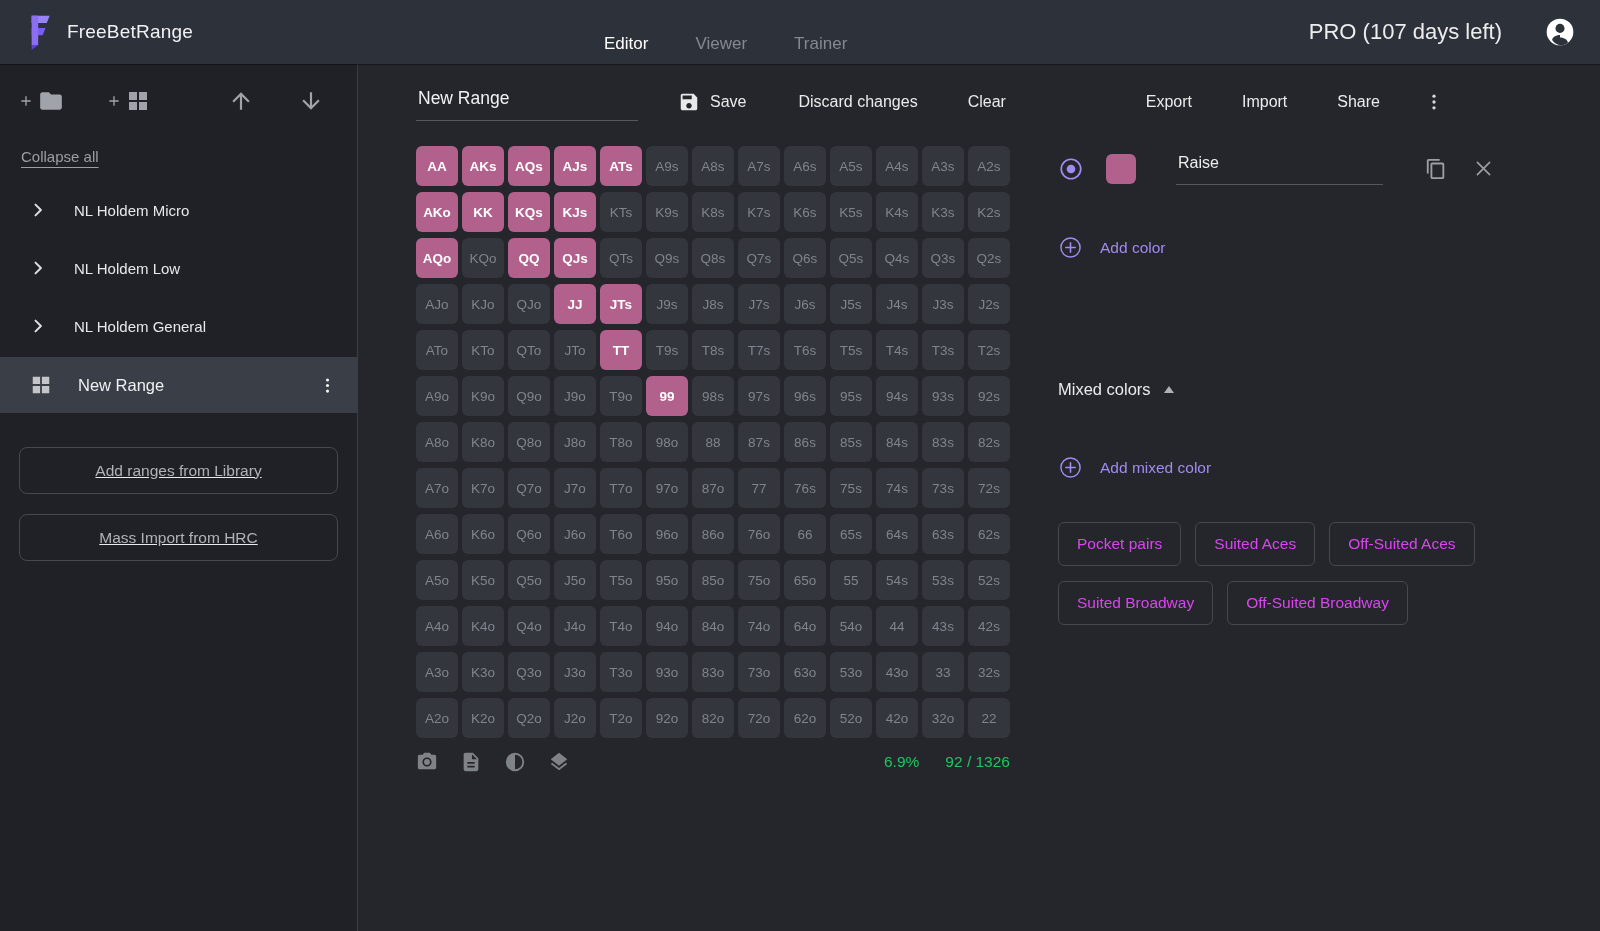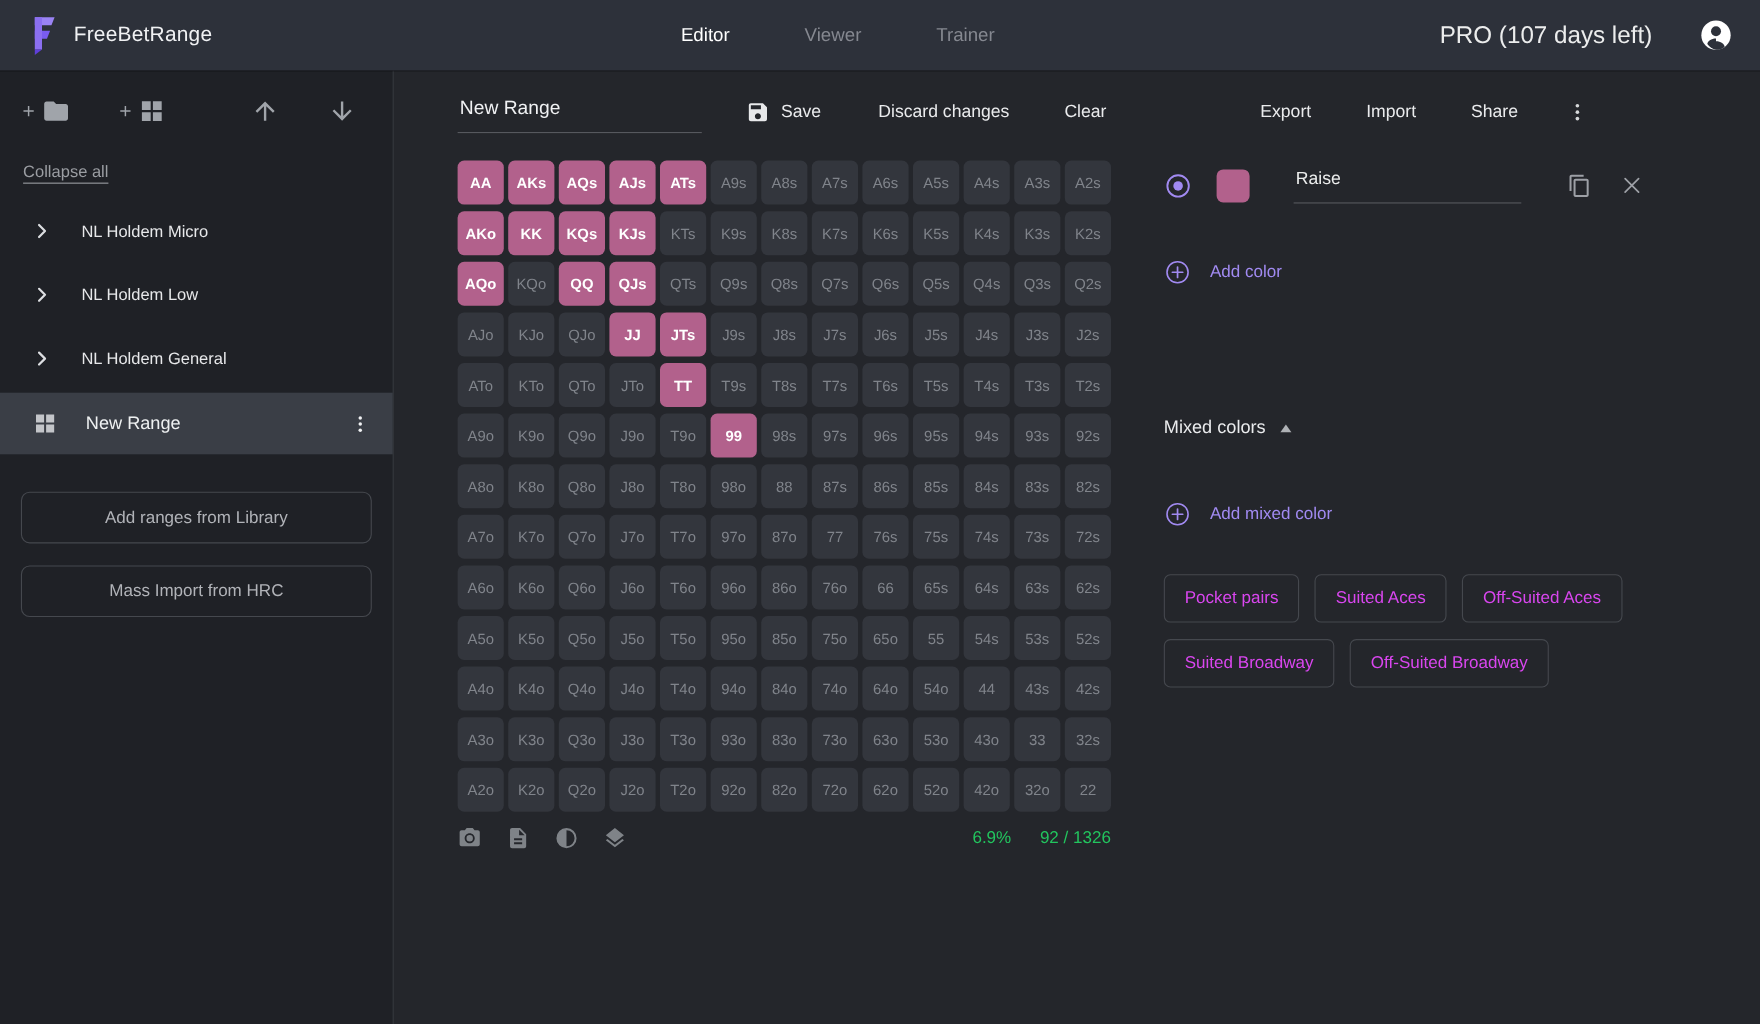--- a/index.html
+++ b/index.html
@@ -15,21 +15,21 @@
     --border-dim:#45484e;
   }
   *{box-sizing:border-box;margin:0;padding:0;}
   html,body{width:1600px;height:931px;overflow:hidden;}
   body{font-family:"Liberation Sans","DejaVu Sans",sans-serif;background:var(--main-bg);color:var(--text-bright);}
 
   
   .topbar{height:64px;background:var(--topbar-bg);display:flex;align-items:center;padding:0 24px;position:relative;box-shadow:0 1px 0 rgba(0,0,0,.35);}
   .brand{display:flex;align-items:center;gap:13px;cursor:pointer;}
   .brand-name{font-size:19px;color:#f0f1f3;letter-spacing:.2px;}
-  .tabs{position:absolute;left:604px;top:0;height:100%;display:flex;align-items:center;gap:68px;margin-left:15px;}
+  .tabs{position:absolute;left:604px;top:12px;height:100%;display:flex;align-items:center;gap:47px;}
   .tab{font-size:17px;color:#858890;cursor:pointer;}
   .tab.active{color:#ffffff;}
   .topbar-right{margin-left:auto;display:flex;align-items:center;gap:42px;}
   .plan{font-size:22px;color:#eceded;}
   .avatar{width:32px;height:32px;cursor:pointer;}
 
   
   .body{display:flex;height:867px;}
   .sidebar{width:358px;background:var(--sidebar-bg);border-right:1px solid #3a3d43;display:flex;flex-direction:column;flex-shrink:0;}
   .main{flex:1;display:flex;flex-direction:column;background:var(--main-bg);}
@@ -43,21 +43,21 @@
   .tb-down{margin-left:44px;}
   .collapse-all{margin:10px 0 0 21px;font-size:15px;color:var(--text-dim);text-decoration:underline;text-underline-offset:5px;width:fit-content;cursor:pointer;}
   .tree{margin-top:16px;}
   .tree-row{height:58px;display:flex;align-items:center;padding-left:28px;gap:26px;cursor:pointer;}
   .tree-row .chev{color:#dcdee1;display:flex;}
   .tree-label{font-size:15px;color:#e7e8ea;}
   .range-item{height:56px;display:flex;align-items:center;padding:0 16px 0 30px;gap:26px;background:#3a3e46;cursor:pointer;margin-top:2px;}
   .range-item .grid-ic{color:#c3c5c9;display:flex;}
   .range-item-label{font-size:16.5px;color:#eef0f1;}
   .range-kebab{margin-left:auto;color:#f0f1f3;display:flex;cursor:pointer;padding:4px;}
-  .side-buttons{margin:34px 19px 0;display:flex;flex-direction:column;gap:20px;}
+  .side-buttons{margin:34px 19px 0;display:flex;flex-direction:column;gap:20px;text-decoration:underline;}
   .outline-btn{height:47px;border:1px solid var(--border-dim);border-radius:8px;background:transparent;color:#b1b3b8;font-size:15.5px;font-family:inherit;cursor:pointer;}
 
   
   .toolbar{height:76px;display:flex;align-items:center;padding:0 152px 0 58px;flex-shrink:0;}
   .range-name-input{width:222px;background:transparent;border:none;border-bottom:1px solid #56585e;color:#f1f2f4;font-size:17.5px;font-family:inherit;padding:4px 2px 11px;outline:none;}
   .txt-btn{display:flex;align-items:center;gap:10px;background:none;border:none;color:#eaebed;font-size:16px;font-family:inherit;cursor:pointer;padding:6px 4px;}
   .btn-save{margin-left:36px;}
   .btn-discard{margin-left:44px;}
   .btn-clear{margin-left:42px;}
   .btn-export{margin-left:auto;}

